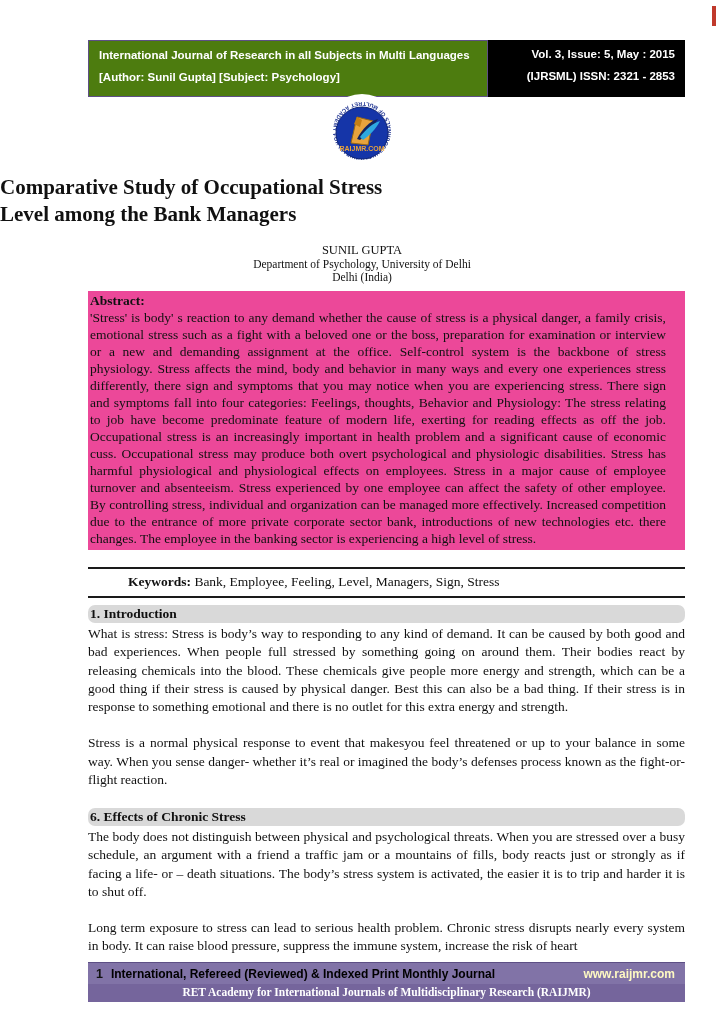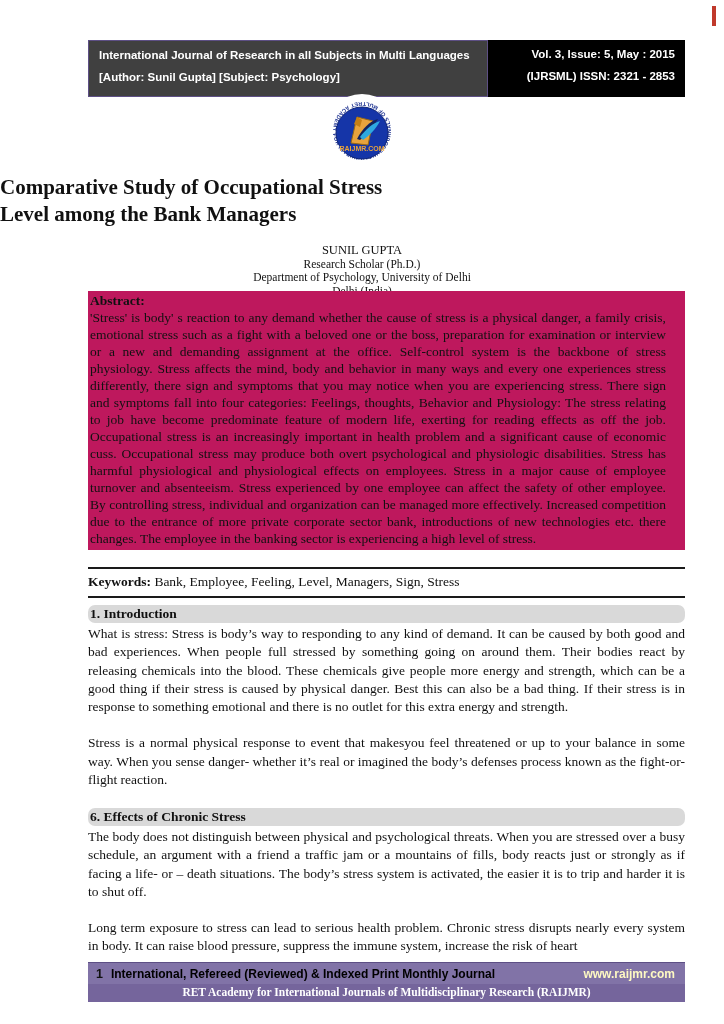--- a/index.html
+++ b/index.html
@@ -12,21 +12,21 @@
     color:#111;
     overflow:hidden;
   }
   
   .header {
     position:absolute; top:40px; left:88px; width:597px; height:57px;
     display:flex;
     font-family:"Liberation Sans", sans-serif;
   }
   .header-left {
-    flex:1; background:#404040;
+    flex:1; background:#4d7c0f;
     border:1px solid #5d4f85;
     padding:8px 6px 0 10px;
     color:#fff; font-weight:bold; font-size:11.5px;
   }
   .header-left .hl2 { margin-top:10px; }
   .header-right {
     width:197px; background:#000;
     color:#fff; font-weight:bold; font-size:11.5px;
     text-align:right; padding:8px 10px 8px 0;
   }
@@ -39,30 +39,30 @@
     text-align:left; font-weight:bold; font-size:21px; line-height:27px;
   }
   .authors {
     position:absolute; top:244px; left:0; width:724px;
     text-align:center; font-size:11.5px; line-height:13.5px;
   }
   .authors .author-name { font-size:12.5px; }
   
   .abstract {
     position:absolute; top:291px; left:88px; width:597px;
-    background:#be185d; padding:1px 19px 3px 2px;
+    background:#ec4899; padding:1px 19px 3px 2px;
     font-size:13.5px; line-height:17px;
   }
   .abstract .abs-head { font-weight:bold; }
   .abstract .abs-body { text-align:justify; }
   
   .rule { position:absolute; left:88px; width:597px; height:2px; background:#1a1a1a; }
   .rule1 { top:567px; } .rule2 { top:596px; }
   .keywords { position:absolute; top:574px; left:88px; width:597px; font-size:13.5px; }
-  .keywords b { font-weight:bold; }
+  .keywords b { font-weight:bold;margin-left:40px; }
   
   .section { position:absolute; left:88px; width:597px; font-size:13.5px; }
   .sec1 { top:605px; } .sec2 { top:808px; }
   .sec-heading {
     background:#D9D9D9; font-weight:bold; padding:0 3px 1px 2px;
     font-size:13.5px; line-height:17px;border-radius:7px;
   }
   .section p { text-align:justify; line-height:18.3px; margin-top:2px; }
   .section p + p { margin-top:18px; }
   
@@ -122,21 +122,20 @@
     </svg>
   </div>
 
   <div class="paper-title">
     <div>Comparative Study of Occupational Stress</div>
     <div>Level among the Bank Managers</div>
   </div>
 
   <div class="authors">
     <div class="author-name">SUNIL GUPTA</div>
-    <div>Research Scholar (Ph.D.)</div>
     <div>Department of Psychology, University of Delhi</div>
     <div>Delhi (India)</div>
   </div>
 
   <div class="abstract">
     <div class="abs-head">Abstract:</div>
     <div class="abs-body">'Stress'  is body' s reaction to any demand whether the cause of stress is a physical danger, a family crisis, emotional stress such as a fight with a beloved one or the boss, preparation for examination or interview or a new and demanding assignment at the office. Self-control system is the backbone of stress physiology. Stress affects the mind, body and behavior in many ways and every one experiences stress differently, there sign and symptoms that you may notice when you are experiencing stress. There sign and symptoms fall into four categories: Feelings, thoughts, Behavior and Physiology: The stress relating to job have become predominate feature of modern life, exerting for reading effects as off the job. Occupational stress is an increasingly important in health problem and a significant cause of economic cuss. Occupational stress may produce both overt psychological and physiologic disabilities. Stress has harmful physiological and physiological effects on employees. Stress in a major cause of employee turnover and absenteeism. Stress experienced by one employee can affect the safety of other employee. By controlling stress, individual and organization can be managed more effectively. Increased competition due to the entrance of more private corporate sector bank, introductions of new technologies etc. there changes. The employee in the banking sector is experiencing a high level of stress.</div>
   </div>
 
   <div class="rule rule1"></div>

